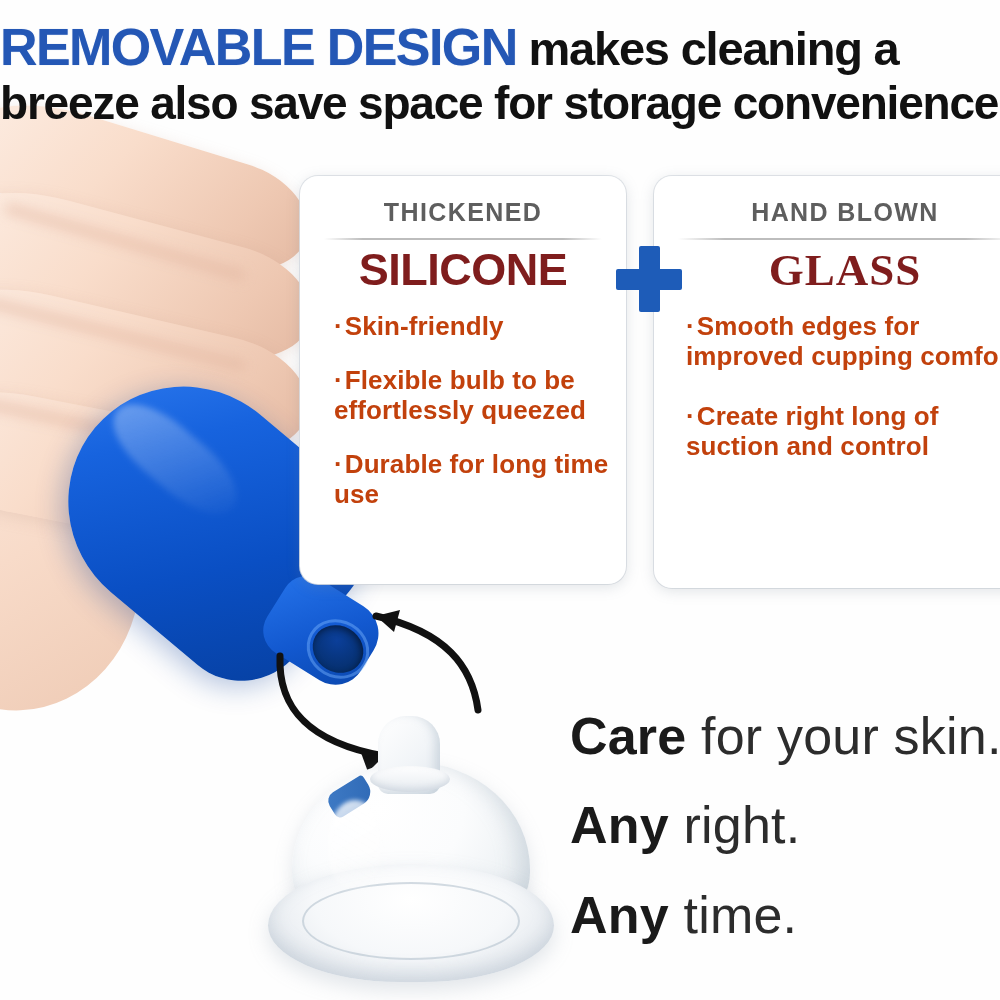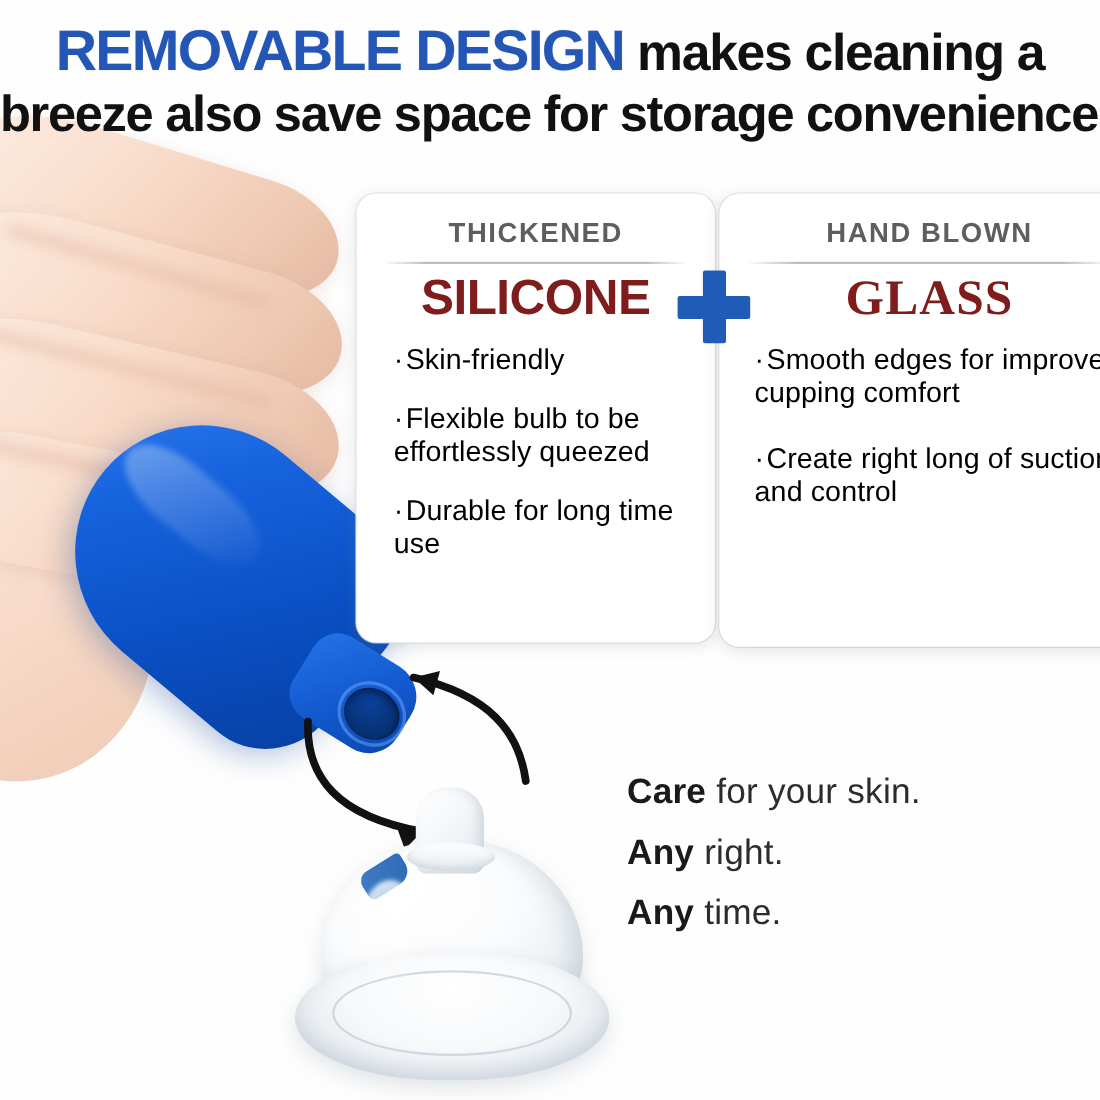--- a/index.html
+++ b/index.html
@@ -20,21 +20,20 @@
     background: #fefefe;
     overflow: hidden;
   }
 
   
   .headline {
     position: absolute;
     left: 0;
     top: 22px;
     width: 1000px;
-    text-align: center;
     z-index: 40;
     line-height: 0.98;
   }
   .headline-line {
     display: block;
     white-space: nowrap;
     font-weight: 700;
     letter-spacing: -0.5px;
   }
   .hl-1 { font-size: 47px; }
@@ -226,21 +225,21 @@
   
   .cards { position: absolute; left: 0; top: 0; width: 1000px; height: 1000px; z-index: 30; }
 
   .card {
     position: absolute;
     background: #ffffff;
     border-radius: 18px;
     box-shadow: 0 3px 14px rgba(120,130,145,.22), 0 0 0 1px rgba(225,228,233,.9);
     padding: 22px 16px 18px 16px;
   }
-  .card-left  { left: 324px; top: 176px; width: 326px; height: 408px; }
+  .card-left  { left: 300px; top: 176px; width: 326px; height: 408px; }
   .card-right { left: 654px; top: 176px; width: 382px; height: 412px; }
 
   .card-eyebrow {
     text-align: center;
     color: #5e5e5e;
     font-size: 25px;
     font-weight: 700;
     letter-spacing: 1.4px;
     white-space: nowrap;
   }
@@ -255,25 +254,25 @@
     font-weight: 700;
     font-size: 45px;
     letter-spacing: -0.5px;
     line-height: 1.08;
     white-space: nowrap;
   }
   .card-title.glass-title { letter-spacing: 1px; font-family: Liberation Serif, serif; }
 
   .bullets { margin-top: 16px; padding-left: 18px; }
   .bullet {
-    color: #000000;
+    color: #c2410c;
     font-size: 26px;
     line-height: 1.16;
     margin-bottom: 24px;
-    font-weight: 400;
+    font-weight: 700;
     letter-spacing: .1px;
   }
   .bullet:last-child { margin-bottom: 0; }
   .bullet .dot { margin-right: 2px; }
 
   .card-right .bullets { padding-left: 16px; }
   .card-right .bullet { margin-bottom: 30px; }
 
   
   .plus {
@@ -294,21 +293,21 @@
 
   
   .tagline {
     position: absolute;
     left: 570px;
     top: 692px;
     width: 420px;
     z-index: 40;
   }
   .tag-line {
-    font-size: 32px;
+    font-size: 52px;
     line-height: 1.72;
     color: #1a1a1a;
     font-weight: 300;
     letter-spacing: .2px;
     white-space: nowrap;
   }
   .tag-strong { font-weight: 600; }
   .tag-rest   { font-weight: 300; color: #2c2c2c; }
 </style>
 </head>

